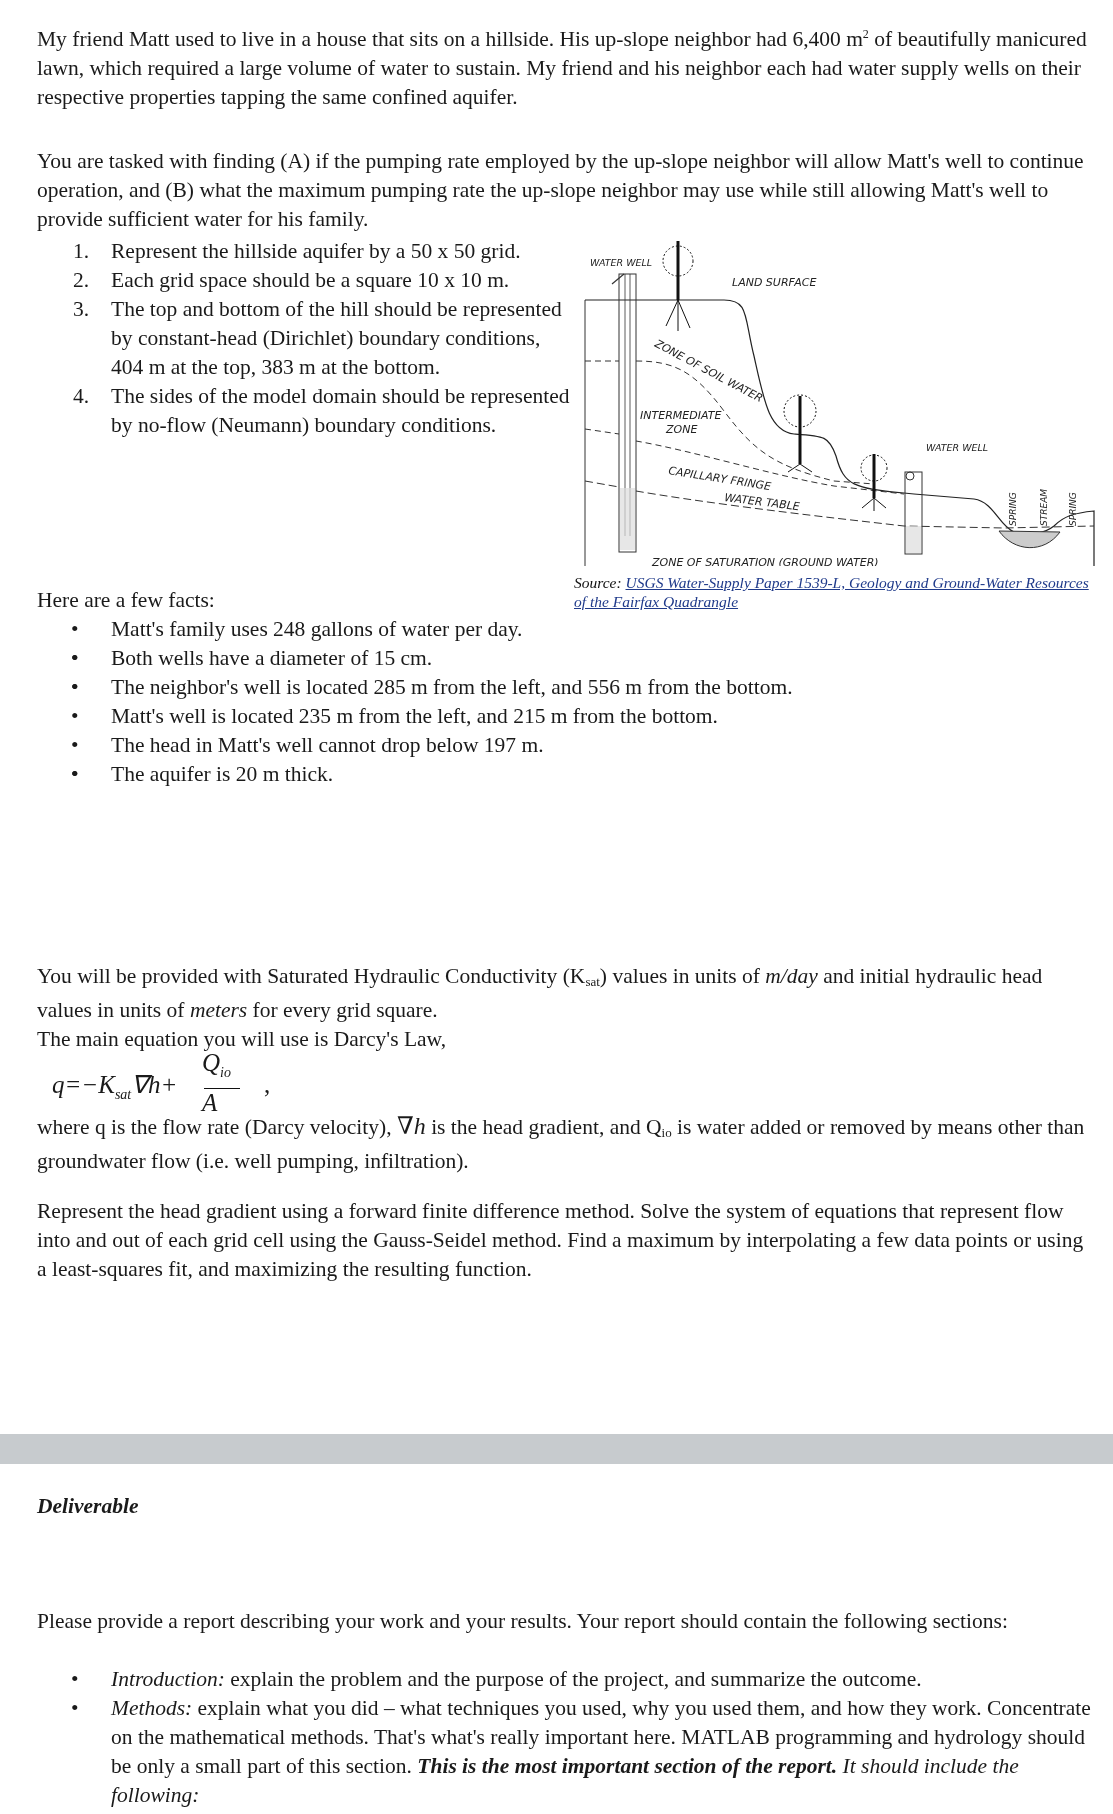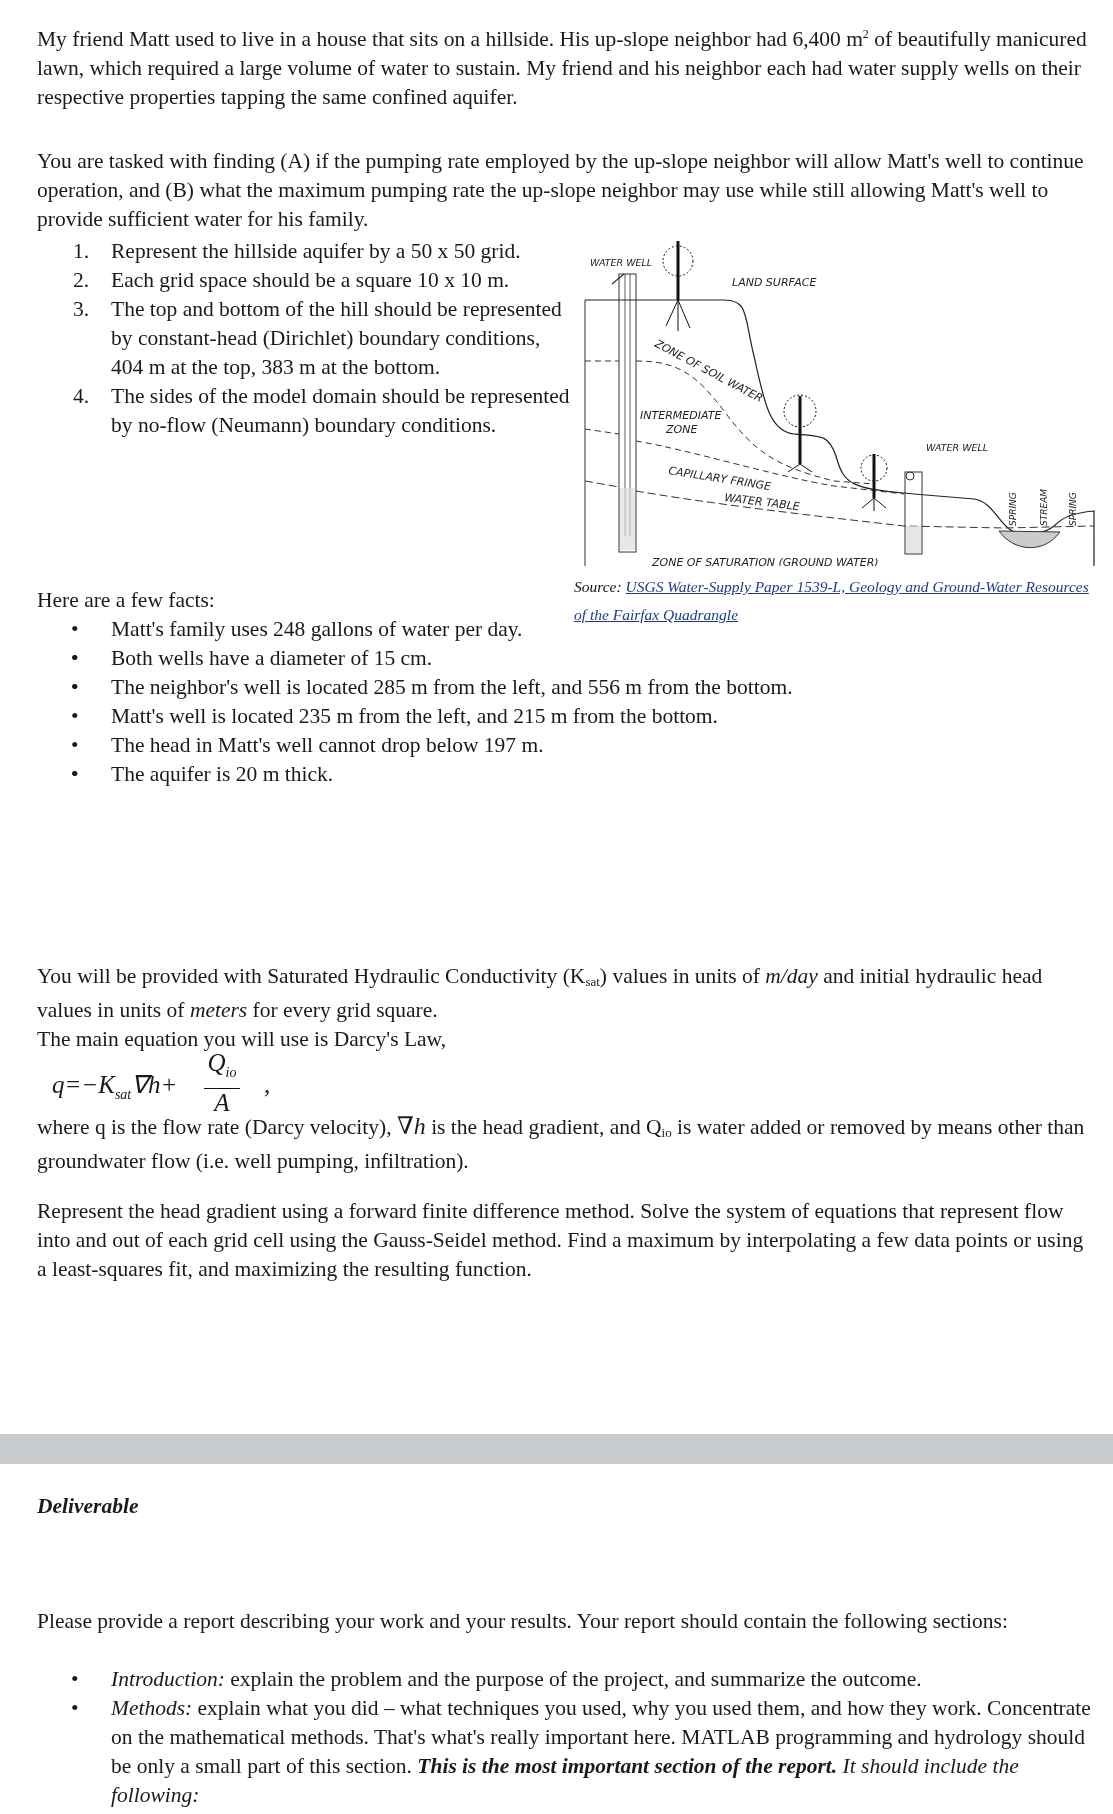--- a/index.html
+++ b/index.html
@@ -11,34 +11,34 @@
   .p { position: absolute; left: 37px; margin: 0; }
   .para1 { top: 20px; width: 1060px; }
   .para2 { top: 128px; width: 1060px; margin-top: 19px; }
   .steps { position: absolute; top: 237px; left: 37px; width: 540px; margin: 0; padding: 0; list-style: none; }
   .steps li { position: relative; padding-left: 74px; }
   .steps li .num { position: absolute; left: 36px; top: 0; }
   .figure { position: absolute; left: 574px; top: 236px; width: 530px; height: 330px; }
   .figure svg { display: block; }
   .caption {
     position: absolute; left: 574px; top: 573px; width: 520px;
-    font-size: 15.5px; line-height: 28px; font-style: italic; color: #111;
+    font-size: 15.5px; line-height: 19px; font-style: italic; color: #111;
   }
   .caption a { color: #1f3a8a; text-decoration: underline; }
   .facts-title { top: 586px; }
   .facts { position: absolute; top: 615px; left: 37px; width: 1060px; margin: 0; padding: 0; list-style: none; }
   .facts li, .deliv-list li { position: relative; padding-left: 74px; }
   .facts li .bullet, .deliv-list li .bullet { position: absolute; left: 34px; top: 0; }
   .para3 { top: 962px; width: 1060px; }
   .eq {
     position: absolute; left: 52px; top: 1048px; height: 64px; width: 300px;
     font-family: "Liberation Serif", serif; font-style: italic; font-size: 25px;
   }
   .eq .q { position: absolute; left: 0; top: 22px; }
-  .eq .frac { position: absolute; left: 150px; top: 0; text-align: center; width: 40px; }
+  .eq .frac { position: absolute; left: 150px; top: 0; width: 40px; }
   .eq .frac .num { display: block; font-size: 25px; line-height: 30px; }
   .eq .frac .num sub { font-size: 14px; }
   .eq .frac .bar { display: block; border-top: 1.5px solid #111; margin: 0 2px; }
   .eq .frac .den { display: block; font-size: 25px; line-height: 28px; }
   .eq .comma { position: absolute; left: 212px; top: 22px; font-style: normal; }
   .para4 { top: 1112px; width: 1060px; }
   .para5 { top: 1197px; width: 1060px; }
   .band { position: absolute; left: 0; top: 1434px; width: 1113px; height: 30px; background: #c7cbce; }
   .deliv-title { top: 1492px; font-weight: bold; font-style: italic; }
   .deliv-text { top: 1607px; width: 1060px; }

